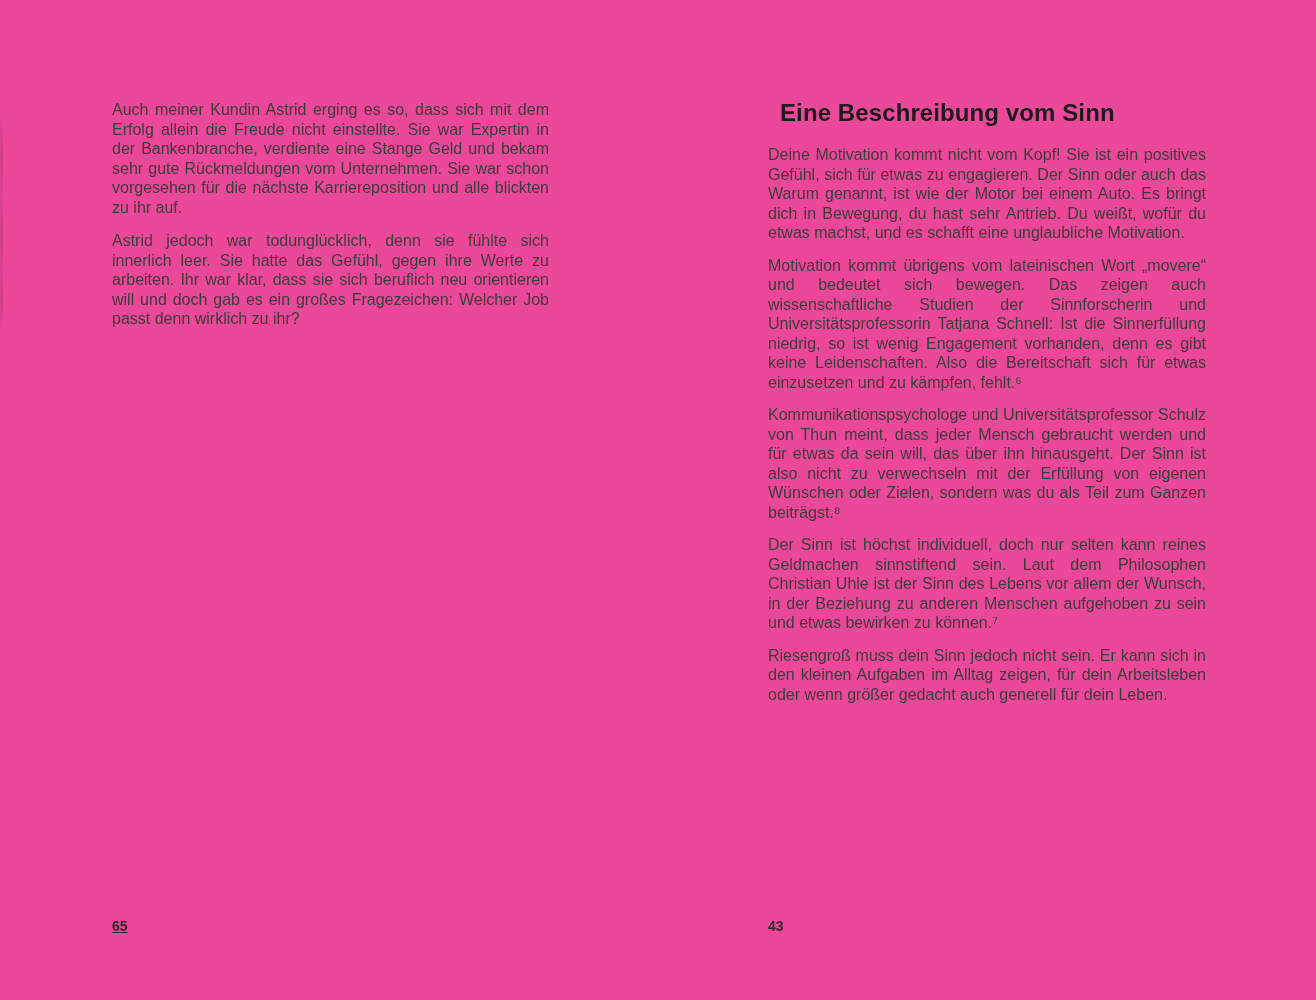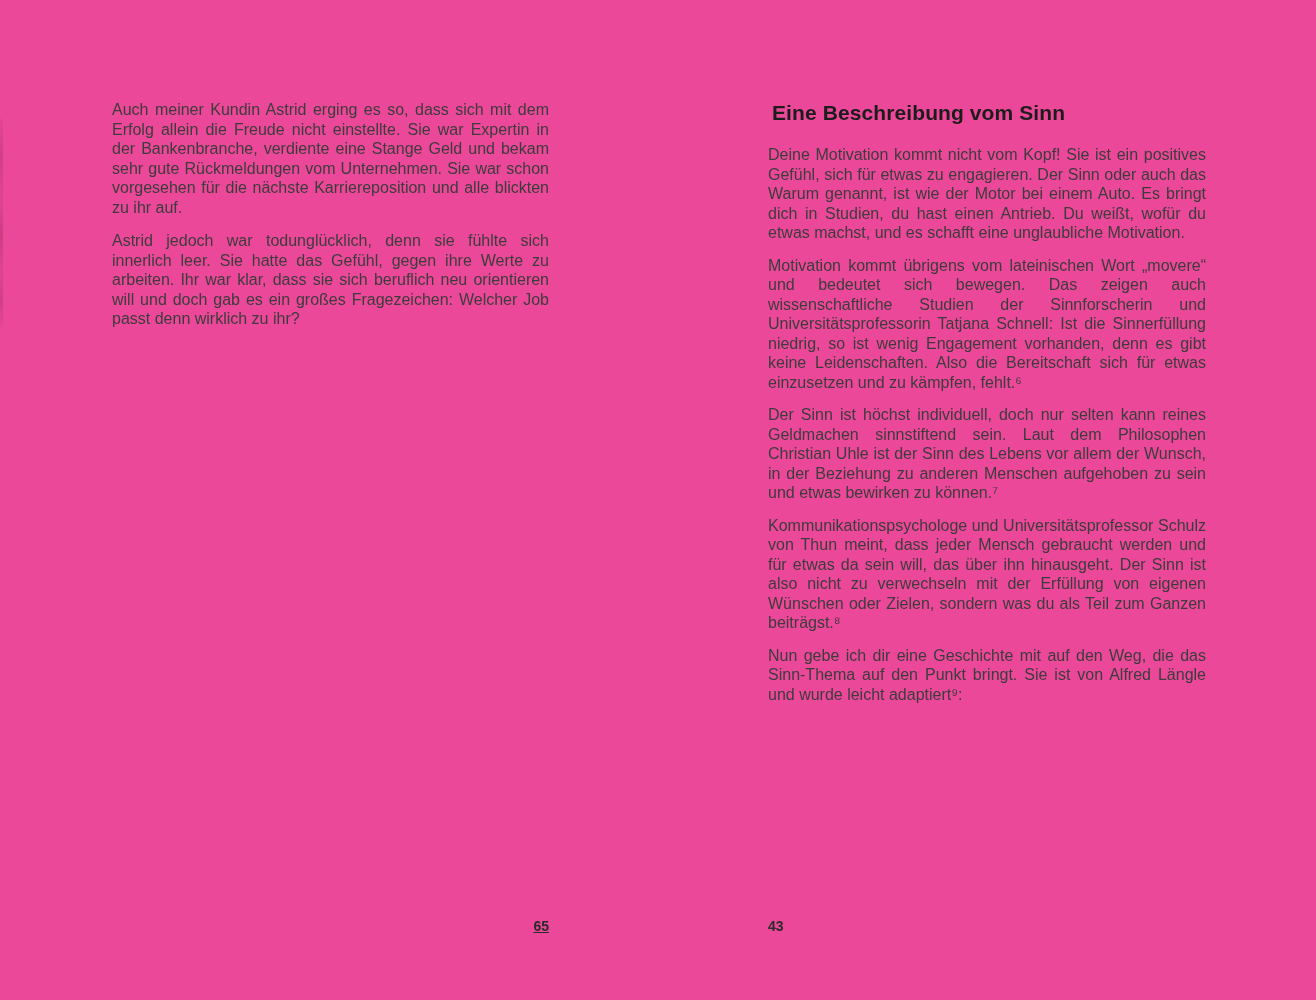--- a/index.html
+++ b/index.html
@@ -43,62 +43,61 @@
     margin: 0 0 13px 0;
     font-size: 16px;
     line-height: 19.5px;
     color: #3c3c3c;
     text-align: justify;
     hyphens: none;
   }
   .text-block.left p { margin-bottom: 14px; }
 
   .chapter-heading {
-    margin: 0 0 18px 4px;
-    font-size: 21px;
+    margin: 0 0 18px 12px;
+    font-size: 24px;
     line-height: 28px;
     font-weight: bold;
     color: #1c1c1c;
     letter-spacing: 0.1px;
   }
   .page-number {
     position: absolute;
     top: 918px;
     font-size: 14px;
     font-weight: bold;
     color: #2b2b2b;
     line-height: 17px;
   }
   .page-number.pn-left {
     left: 112px;
     width: 437px;
-    text-align: right;
     text-decoration: underline;
   }
   .page-number.pn-right {
     left: 768px;
   }
 </style>
 </head>
 <body>
 
 <div class="spread">
 
   <div class="edge-artifact"></div>
 
   <div class="text-block left">
     <p>Auch meiner Kundin Astrid erging es so, dass sich mit dem Erfolg allein die Freude nicht einstellte. Sie war Expertin in der Bankenbranche, verdiente eine Stange Geld und bekam sehr gute Rückmeldungen vom Unternehmen. Sie war schon vorgesehen für die nächste Karriereposition und alle blickten zu ihr auf.</p>
     <p>Astrid jedoch war todunglücklich, denn sie fühlte sich innerlich leer. Sie hatte das Gefühl, gegen ihre Werte zu arbeiten. Ihr war klar, dass sie sich beruflich neu orientieren will und doch gab es ein großes Fragezeichen: Welcher Job passt denn wirklich zu ihr?</p>
   </div>
 
   <div class="text-block right">
     <h1 class="chapter-heading">Eine Beschreibung vom Sinn</h1>
-    <p>Deine Motivation kommt nicht vom Kopf! Sie ist ein positives Gefühl, sich für etwas zu engagieren. Der Sinn oder auch das Warum genannt, ist wie der Motor bei einem Auto. Es bringt dich in Studien, du hast einen Antrieb. Du weißt, wofür du etwas machst, und es schafft eine unglaubliche Motivation.</p>
+    <p>Deine Motivation kommt nicht vom Kopf! Sie ist ein positives Gefühl, sich für etwas zu engagieren. Der Sinn oder auch das Warum genannt, ist wie der Motor bei einem Auto. Es bringt dich in Bewegung, du hast sehr Antrieb. Du weißt, wofür du etwas machst, und es schafft eine unglaubliche Motivation.</p>
     <p>Motivation kommt übrigens vom lateinischen Wort „movere“ und bedeutet sich bewegen. Das zeigen auch wissenschaftliche Studien der Sinnforscherin und Universitätsprofessorin Tatjana Schnell: Ist die Sinnerfüllung niedrig, so ist wenig Engagement vorhanden, denn es gibt keine Leidenschaften. Also die Bereitschaft sich für etwas einzusetzen und zu kämpfen, fehlt.⁶</p>
+    <p>Kommunikationspsychologe und Universitätsprofessor Schulz von Thun meint, dass jeder Mensch gebraucht werden und für etwas da sein will, das über ihn hinausgeht. Der Sinn ist also nicht zu verwechseln mit der Erfüllung von eigenen Wünschen oder Zielen, sondern was du als Teil zum Ganzen beiträgst.⁸</p>
     <p>Der Sinn ist höchst individuell, doch nur selten kann reines Geldmachen sinnstiftend sein. Laut dem Philosophen Christian Uhle ist der Sinn des Lebens vor allem der Wunsch, in der Beziehung zu anderen Menschen aufgehoben zu sein und etwas bewirken zu können.⁷</p>
-    <p>Kommunikationspsychologe und Universitätsprofessor Schulz von Thun meint, dass jeder Mensch gebraucht werden und für etwas da sein will, das über ihn hinausgeht. Der Sinn ist also nicht zu verwechseln mit der Erfüllung von eigenen Wünschen oder Zielen, sondern was du als Teil zum Ganzen beiträgst.⁸</p>
-    <p>Nun gebe ich dir eine Geschichte mit auf den Weg, die das Sinn-Thema auf den Punkt bringt. Sie ist von Alfred Längle und wurde leicht adaptiert⁹:</p>
+    <p>Riesengroß muss dein Sinn jedoch nicht sein. Er kann sich in den kleinen Aufgaben im Alltag zeigen, für dein Arbeitsleben oder wenn größer gedacht auch generell für dein Leben.</p>
   </div>
 
   <div class="page-number pn-left">65</div>
   <div class="page-number pn-right">43</div>
 
 </div>
 
 </body></html>

